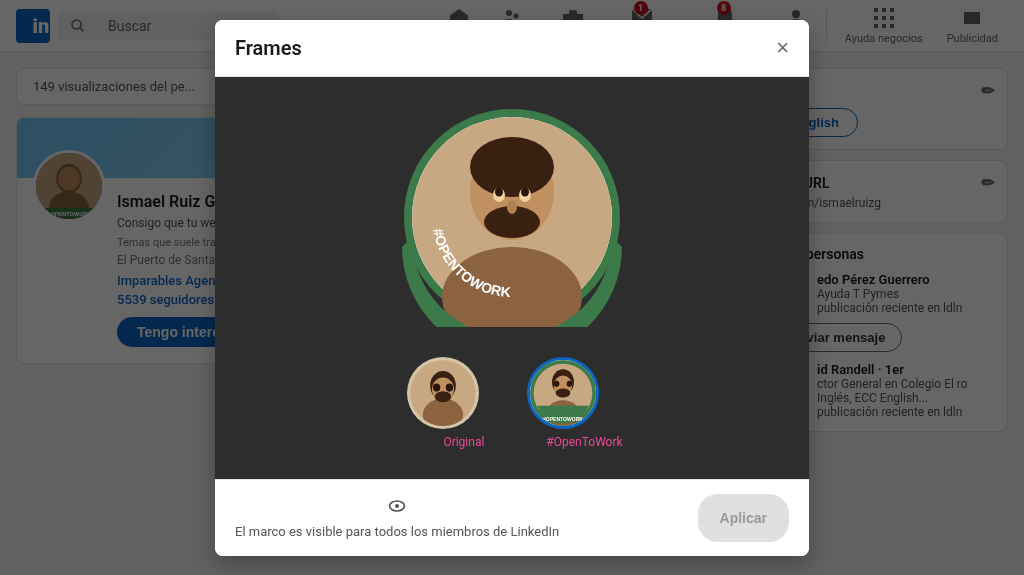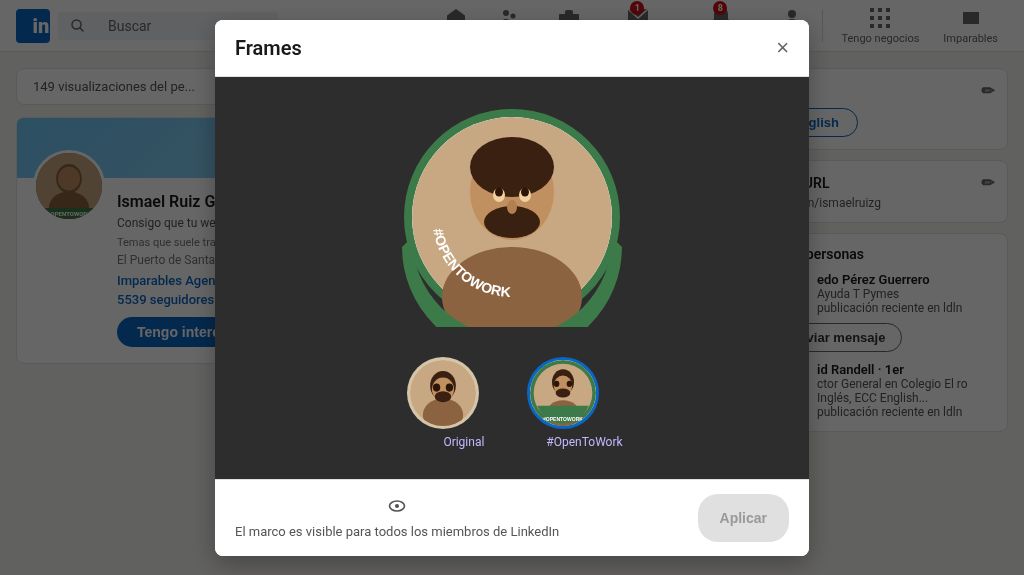--- a/index.html
+++ b/index.html
@@ -332,21 +332,21 @@
       background: #d4c4a8;
       overflow: hidden;
       border: 3px solid transparent;
       position: relative;
     }
     .thumb-circle.active {
       border-color: #0a66c2;
     }
     .thumb-label {
       font-size: 12px;
-      color: #c4b5fd;
+      color: #ec4899;
       text-align: center;
       margin-left: 42px;
     }
 
     
     .modal-footer {
       background: #fff;
       padding: 14px 20px;
       display: flex;
       align-items: center;
@@ -462,29 +462,29 @@
           <rect x="2" y="2" width="4" height="4"></rect>
           <rect x="10" y="2" width="4" height="4"></rect>
           <rect x="18" y="2" width="4" height="4"></rect>
           <rect x="2" y="10" width="4" height="4"></rect>
           <rect x="10" y="10" width="4" height="4"></rect>
           <rect x="18" y="10" width="4" height="4"></rect>
           <rect x="2" y="18" width="4" height="4"></rect>
           <rect x="10" y="18" width="4" height="4"></rect>
           <rect x="18" y="18" width="4" height="4"></rect>
         </svg>
-      <span>Tengo negocios</span>
+      <span>Ayuda negocios</span>
     </div>
 
     <div class="nav-item">
       <svg width="24" height="24" viewBox="0 0 24 24" fill="#666">
           <path d="M4 6h16v12H4z"></path>
           <path d="M8 10h8M8 14h5"></path>
         </svg>
-      <span>Imparables</span>
+      <span>Publicidad</span>
     </div>
   </div>
 </nav>
 
 <div class="main-content">
 
   <div class="left-panel">
     <div class="stat-bar">
       <span>149 visualizaciones del pe...</span>
     </div>

